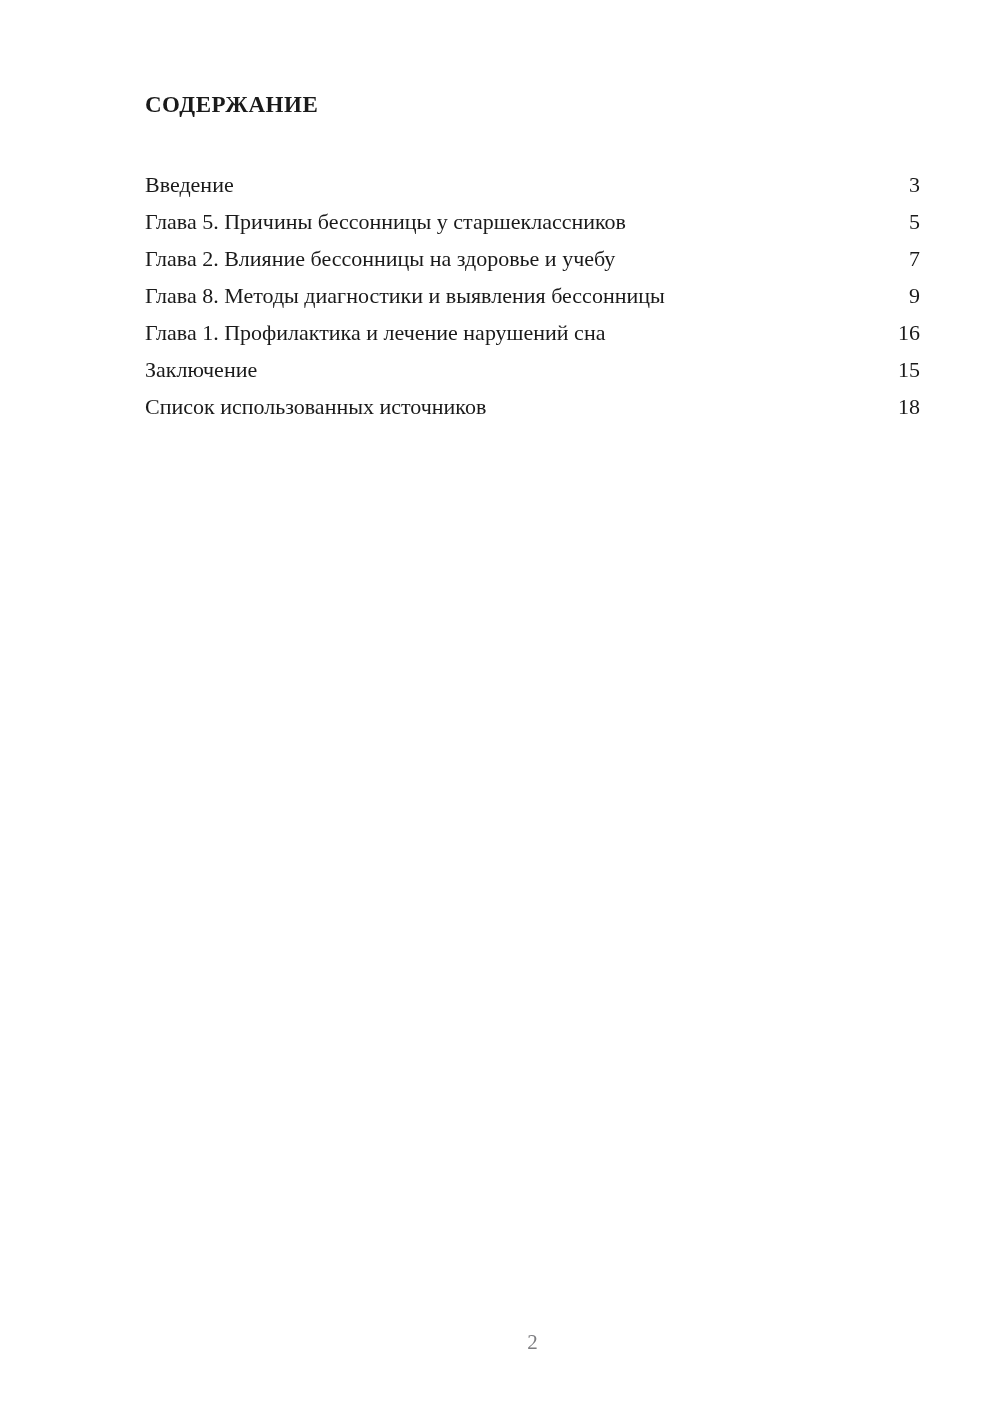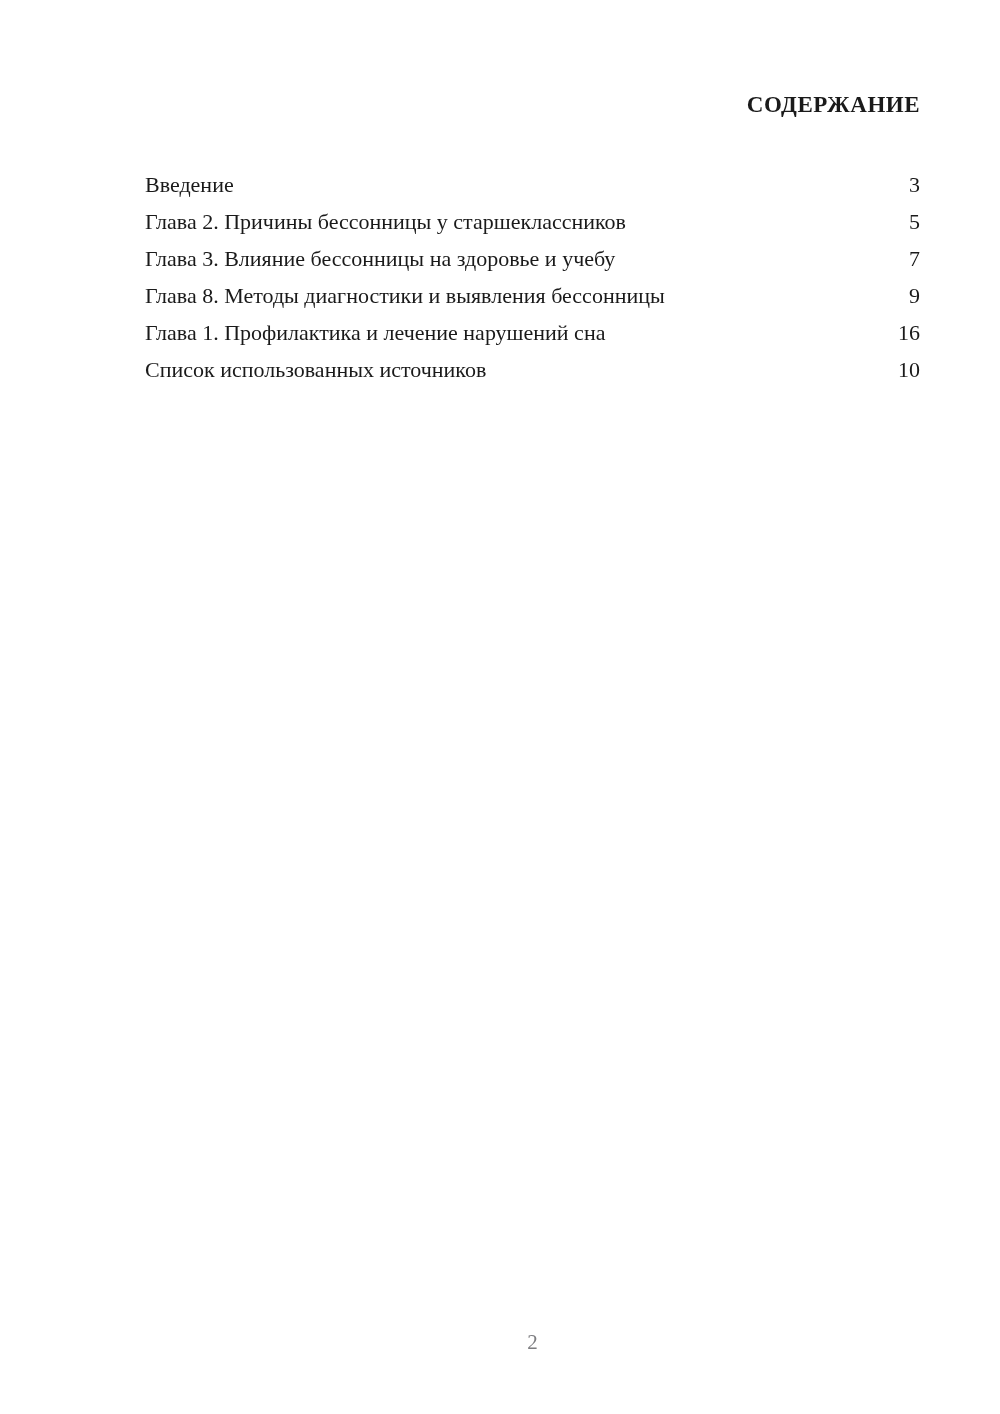--- a/index.html
+++ b/index.html
@@ -15,21 +15,21 @@
     background: #ffffff;
     font-family: "Liberation Serif", "DejaVu Serif", serif;
     color: #1a1a1a;
     overflow: hidden;
   }
   .doc-title {
     position: absolute;
     top: 92px;
     left: 145px;
     width: 775px;
-    text-align: right;
+    text-align: left;
     font-size: 23px;
     font-weight: bold;
     letter-spacing: 0.5px;
     margin: 0;
   }
   .toc {
     position: absolute;
     top: 166px;
     left: 145px;
     width: 775px;
@@ -69,43 +69,47 @@
   <h1 class="doc-title">СОДЕРЖАНИЕ</h1>
 
   <div class="toc">
 
     <div class="toc-row">
       <span class="toc-label">Введение</span>
       <span class="toc-page">3</span>
     </div>
 
     <div class="toc-row">
-      <span class="toc-label">Глава 2. Причины бессонницы у старшеклассников</span>
+      <span class="toc-label">Глава 5. Причины бессонницы у старшеклассников</span>
       <span class="toc-page">5</span>
     </div>
 
     <div class="toc-row">
-      <span class="toc-label">Глава 3. Влияние бессонницы на здоровье и учебу</span>
+      <span class="toc-label">Глава 2. Влияние бессонницы на здоровье и учебу</span>
       <span class="toc-page">7</span>
     </div>
 
     <div class="toc-row">
       <span class="toc-label">Глава 8. Методы диагностики и выявления бессонницы</span>
       <span class="toc-page">9</span>
     </div>
 
     <div class="toc-row">
       <span class="toc-label">Глава 1. Профилактика и лечение нарушений сна</span>
       <span class="toc-page">16</span>
     </div>
 
 
+    <div class="toc-row">
+      <span class="toc-label">Заключение</span>
+      <span class="toc-page">15</span>
+    </div>
 
     <div class="toc-row">
       <span class="toc-label">Список использованных источников</span>
-      <span class="toc-page">10</span>
+      <span class="toc-page">18</span>
     </div>
 
   </div>
 
   <div class="footer-page-number">2</div>
 
 </div>
 
 </body></html>

